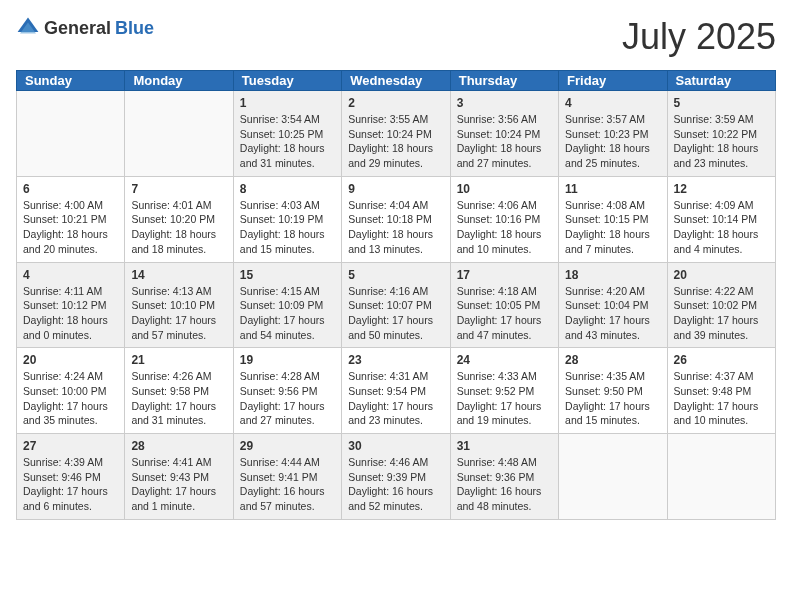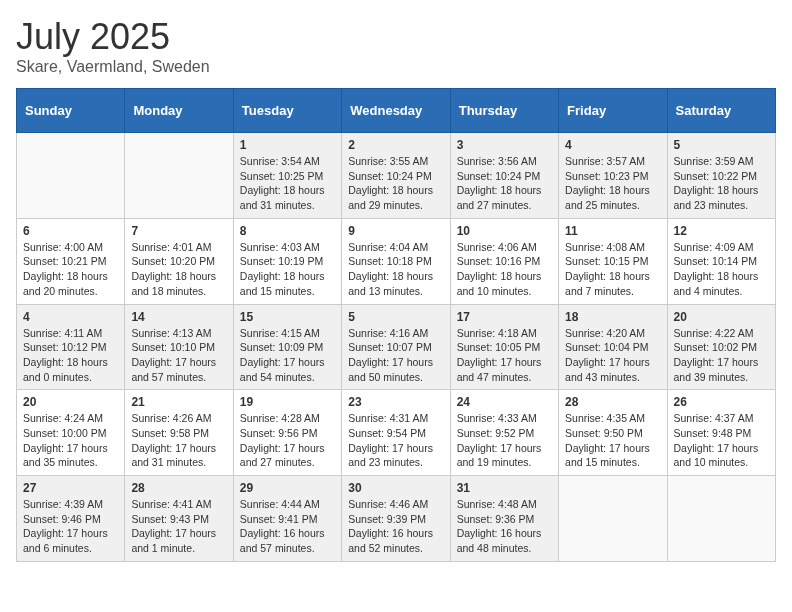--- a/index.html
+++ b/index.html
@@ -39,21 +39,21 @@
     }
     table {
       width: 100%;
       border-collapse: collapse;
       table-layout: fixed;
     }
     th {
       background-color: #2a6db5;
       color: #fff;
       text-align: left;
-      padding: 14px 8px;
+      padding: 2px 8px;
       font-size: 13px;
       font-weight: bold;
       border: 1px solid #1a5a9a;
     }
     td {
       border: 1px solid #ccc;
       vertical-align: top;
       padding: 5px 6px;
       font-size: 10.5px;
       color: #333;
@@ -73,23 +73,30 @@
       margin-bottom: 2px;
     }
     .day-info {
       line-height: 1.4;
     }
   </style>
 </head>
 <body>
 
 <div class="header">
+  <div class="logo">
+    <svg class="logo-icon" viewBox="0 0 30 30" xmlns="http://www.w3.org/2000/svg">
+      <polygon points="15,2 28,20 2,20" fill="#2a6db5"></polygon>
+      <polygon points="15,8 25,22 5,22" fill="#5a9fd4" opacity="0.6"></polygon>
+    </svg>
+    <span style="font-size:18px;font-weight:bold;color:#333;">General</span>
+      <span style="font-size:18px;font-weight:bold;color:#2a6db5;">Blue</span>
+  </div>
   <div class="title-block">
     <div class="month-title">July 2025</div>
-    <div class="location-title">Skare, Vaermland, Sweden</div>
   </div>
 </div>
 
 <table>
   <thead>
     <tr>
       <th>Sunday</th>
       <th>Monday</th>
       <th>Tuesday</th>
       <th>Wednesday</th>

